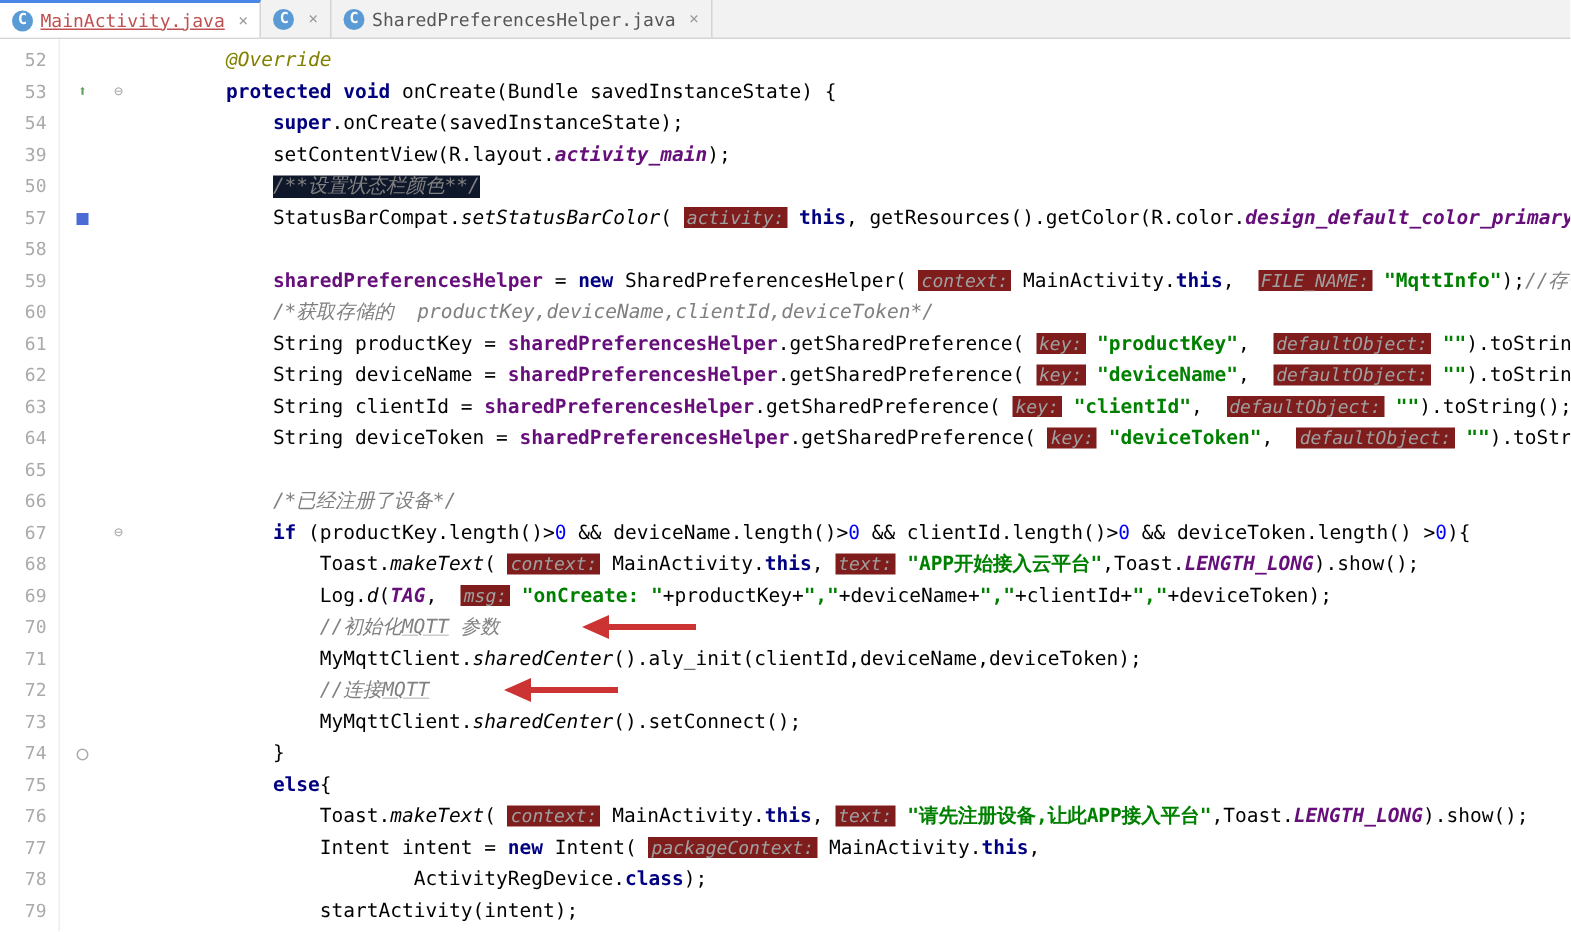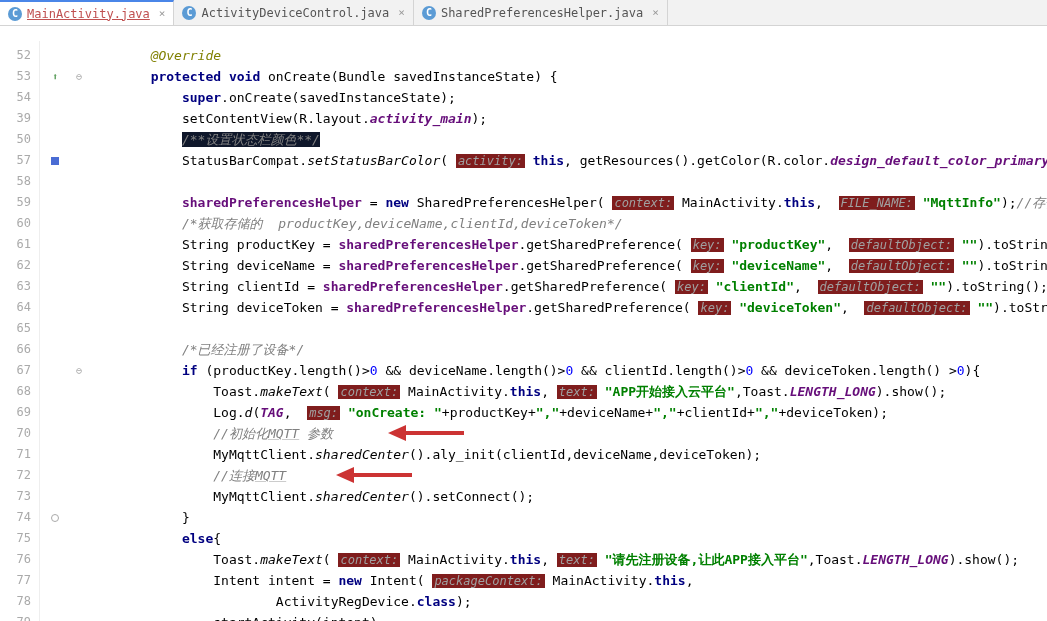--- a/index.html
+++ b/index.html
@@ -39,21 +39,21 @@
   color: #fff;
   font-size: 10px;
   display: inline-flex;
   align-items: center;
   justify-content: center;
   font-weight: bold;
 }
 .tab.active .tab-name { color: #c05050; text-decoration: underline; }
 .tab-name { color: #555; }
 .tab-close { color: #999; font-size: 11px; cursor: pointer; margin-left: 4px; }
-.editor-area { display: flex; flex: 1; overflow: hidden; margin-top: 15px; }
+.editor-area { display: flex; flex: 1; overflow: hidden; }
 .gutter {
   width: 40px;
   background: #ffffff;
   color: #aaaaaa;
   text-align: right;
   padding-right: 8px;
   user-select: none;
   line-height: 21px;
   padding-top: 4px;
   border-right: 1px solid #eee;
@@ -116,21 +116,20 @@
 <div class="container">
   <div class="tabs">
 
   <div class="tab active">
         <span class="tab-icon">C</span>
         <span class="tab-name">MainActivity.java</span>
         <span class="tab-close">×</span>
       </div>
       <div class="tab">
         <span class="tab-icon">C</span>
-        <span class="tab-name">ActivityDeviceControl.java</span>
         <span class="tab-close">×</span>
       </div>
       <div class="tab">
         <span class="tab-icon">C</span>
         <span class="tab-name">SharedPreferencesHelper.java</span>
         <span class="tab-close">×</span>
       </div>
     </div>
   <div class="editor-area">
     <div class="gutter">

